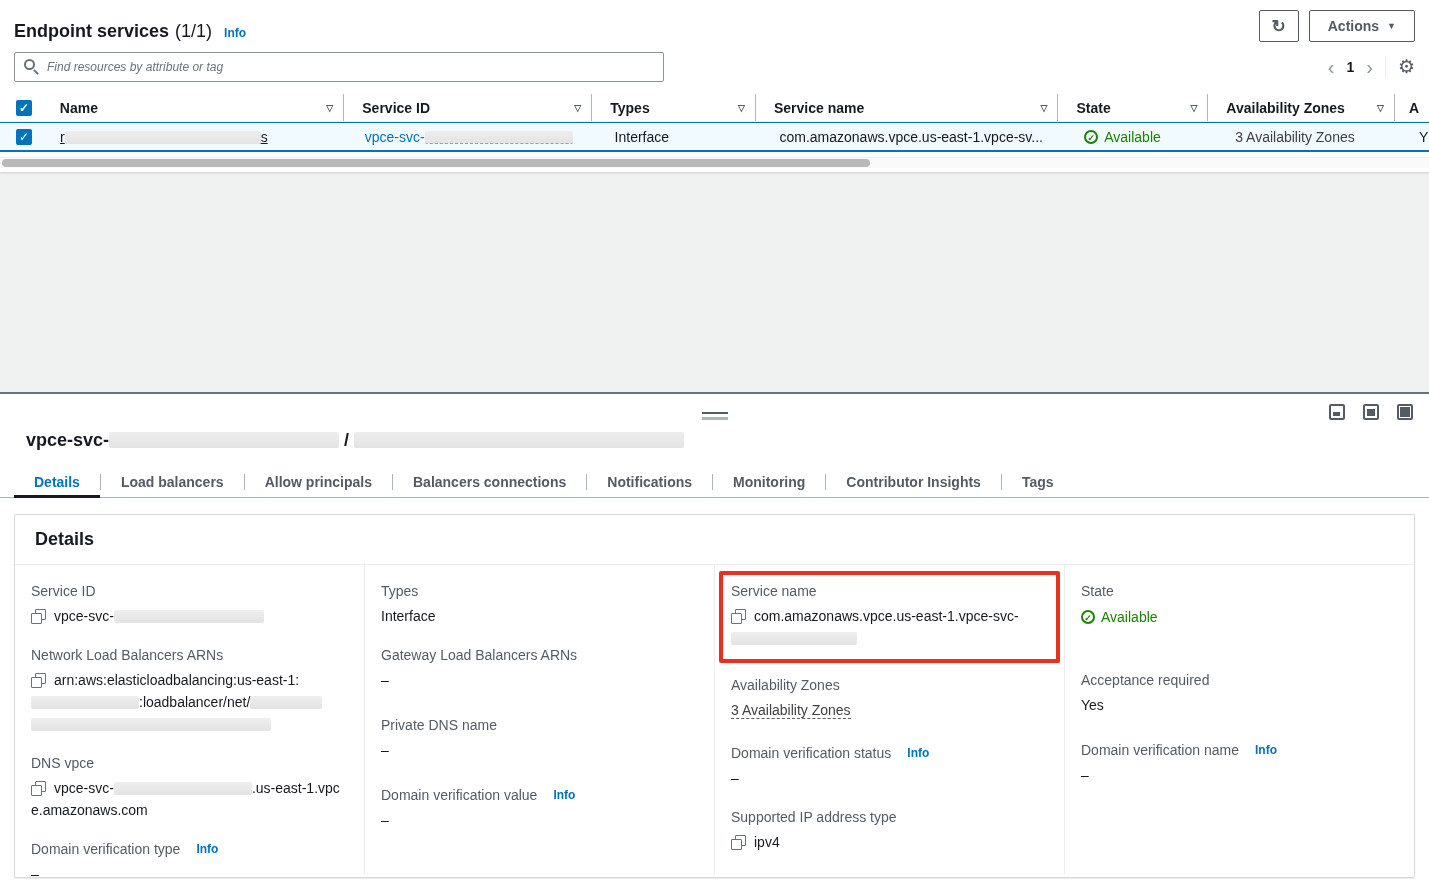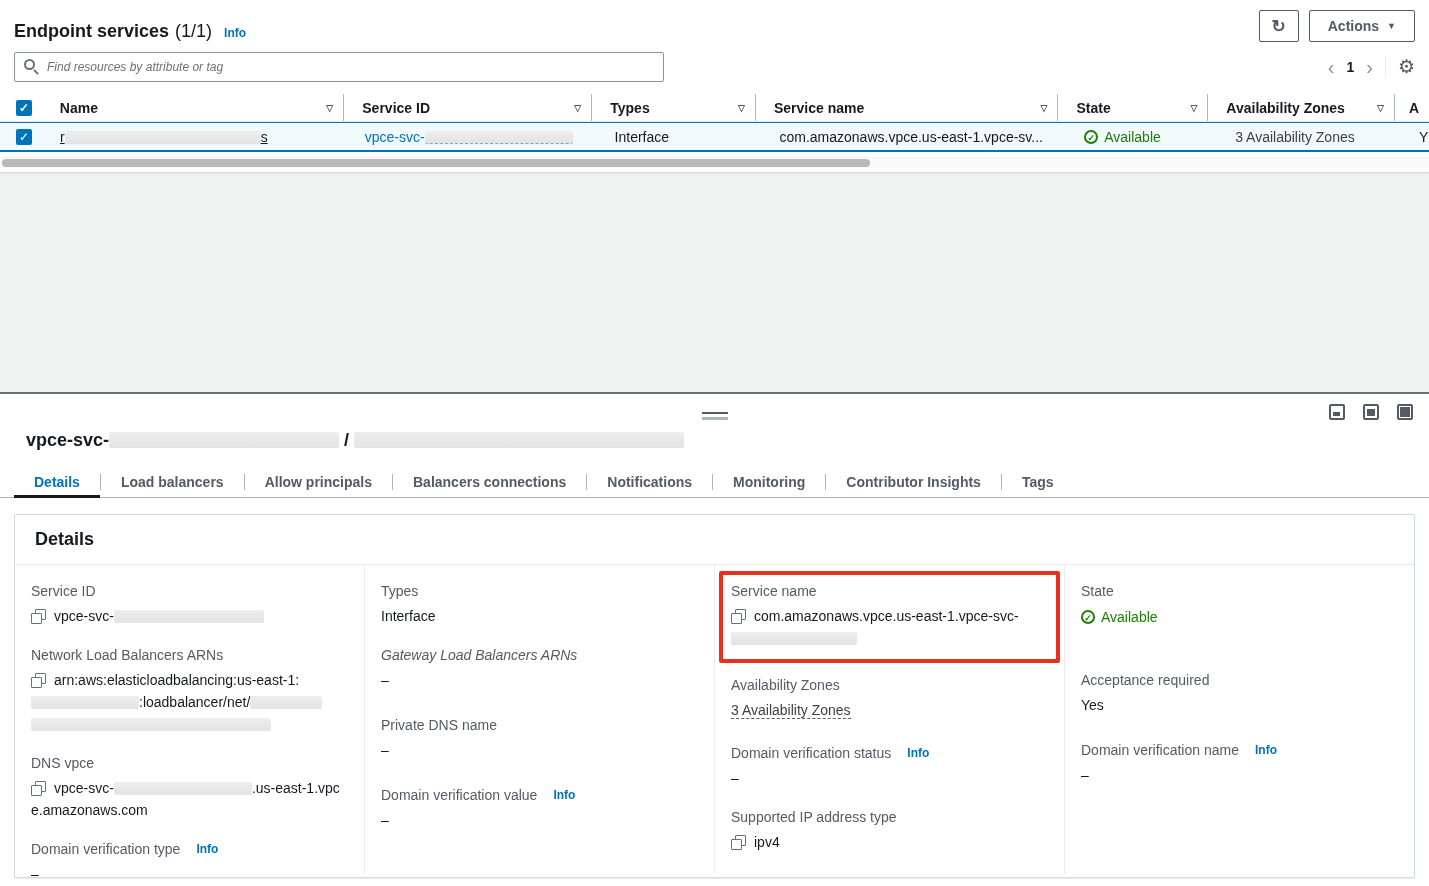--- a/index.html
+++ b/index.html
@@ -360,21 +360,21 @@
             </div>
           <div class="field-value">–</div>
         </div>
       </div>
 
       <div class="dcol">
         <div class="field">
           <div class="field-label">Types</div>
           <div class="field-value">Interface</div>
         </div>
-        <div class="field" style="margin-top:11px;font-style:italic;">
+        <div class="field" style="margin-top:11px;">
           <div class="field-label">Gateway Load Balancers ARNs</div>
           <div class="field-value">–</div>
         </div>
         <div class="field" style="margin-top:26px;">
           <div class="field-label">Private DNS name</div>
           <div class="field-value">–</div>
         </div>
         <div class="field" style="margin-top:26px;">
           <div class="field-label">
               <span>Domain verification value</span>

